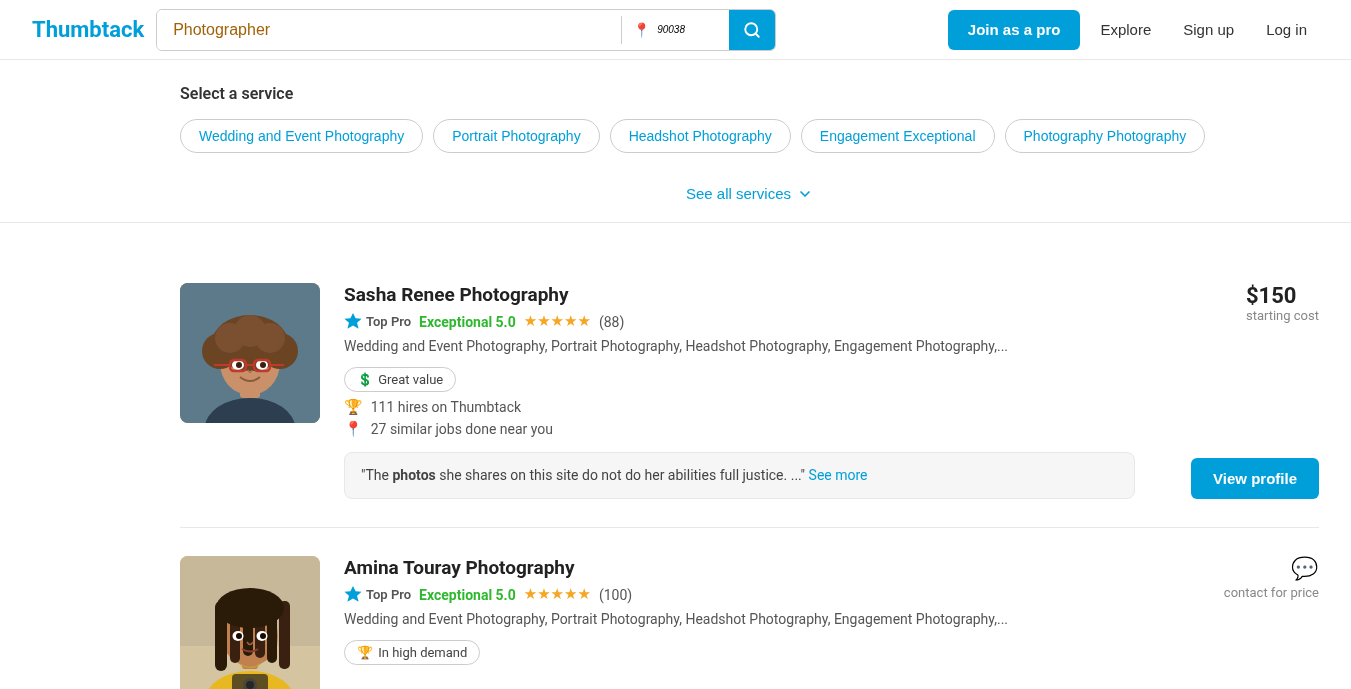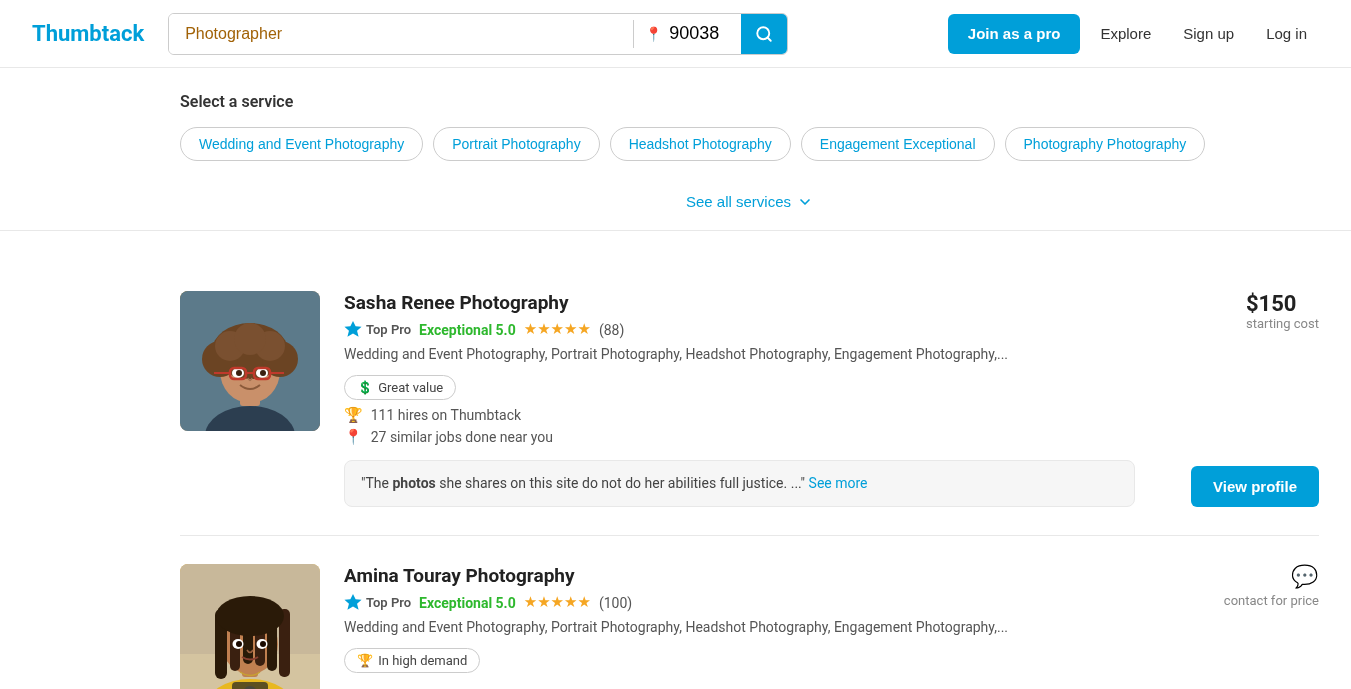--- a/index.html
+++ b/index.html
@@ -3,23 +3,23 @@
   <meta charset="utf-8">
   <style>
     * { box-sizing: border-box; margin: 0; padding: 0; }
     body { font-family: -apple-system, BlinkMacSystemFont, 'Segoe UI', Roboto, sans-serif; background: #fff; color: #333; }
 
     
     .header {
       display: flex;
       align-items: center;
       padding: 0 32px;
-      height: 68px;
+      height: 60px;
       border-bottom: 1px solid #e8e8e8;
-      gap: 16px;
+      gap: 4px;
       justify-content: space-between;
     }
     .logo {
       font-size: 22px;
       font-weight: 700;
       color: #009fd9;
       white-space: nowrap;
       margin-right: 8px;
     }
     .search-bar {
@@ -322,21 +322,21 @@
 <body>
 
 <header class="header">
   <div class="logo">Thumbtack</div>
 
   <div class="search-bar">
     <input type="text" class="search-service" value="Photographer" style="">
     <div class="search-divider"></div>
     <div class="search-location">
       <span class="location-pin">📍</span>
-      <input type="text" style="border: none; outline: none; font-size: 18px; width: 60px;" value="90038">
+      <input type="text" style="border: none; outline: none; font-size: 10px; width: 60px; font-style: italic;" value="90038">
     </div>
     <button class="search-btn">
       <svg width="18" height="18" viewBox="0 0 24 24" fill="none" stroke="white" stroke-width="2.5" stroke-linecap="round" stroke-linejoin="round">
         <circle cx="11" cy="11" r="8"></circle>
         <line x1="21" y1="21" x2="16.65" y2="16.65"></line>
       </svg>
     </button>
   </div>
 
   <nav class="header-nav">

